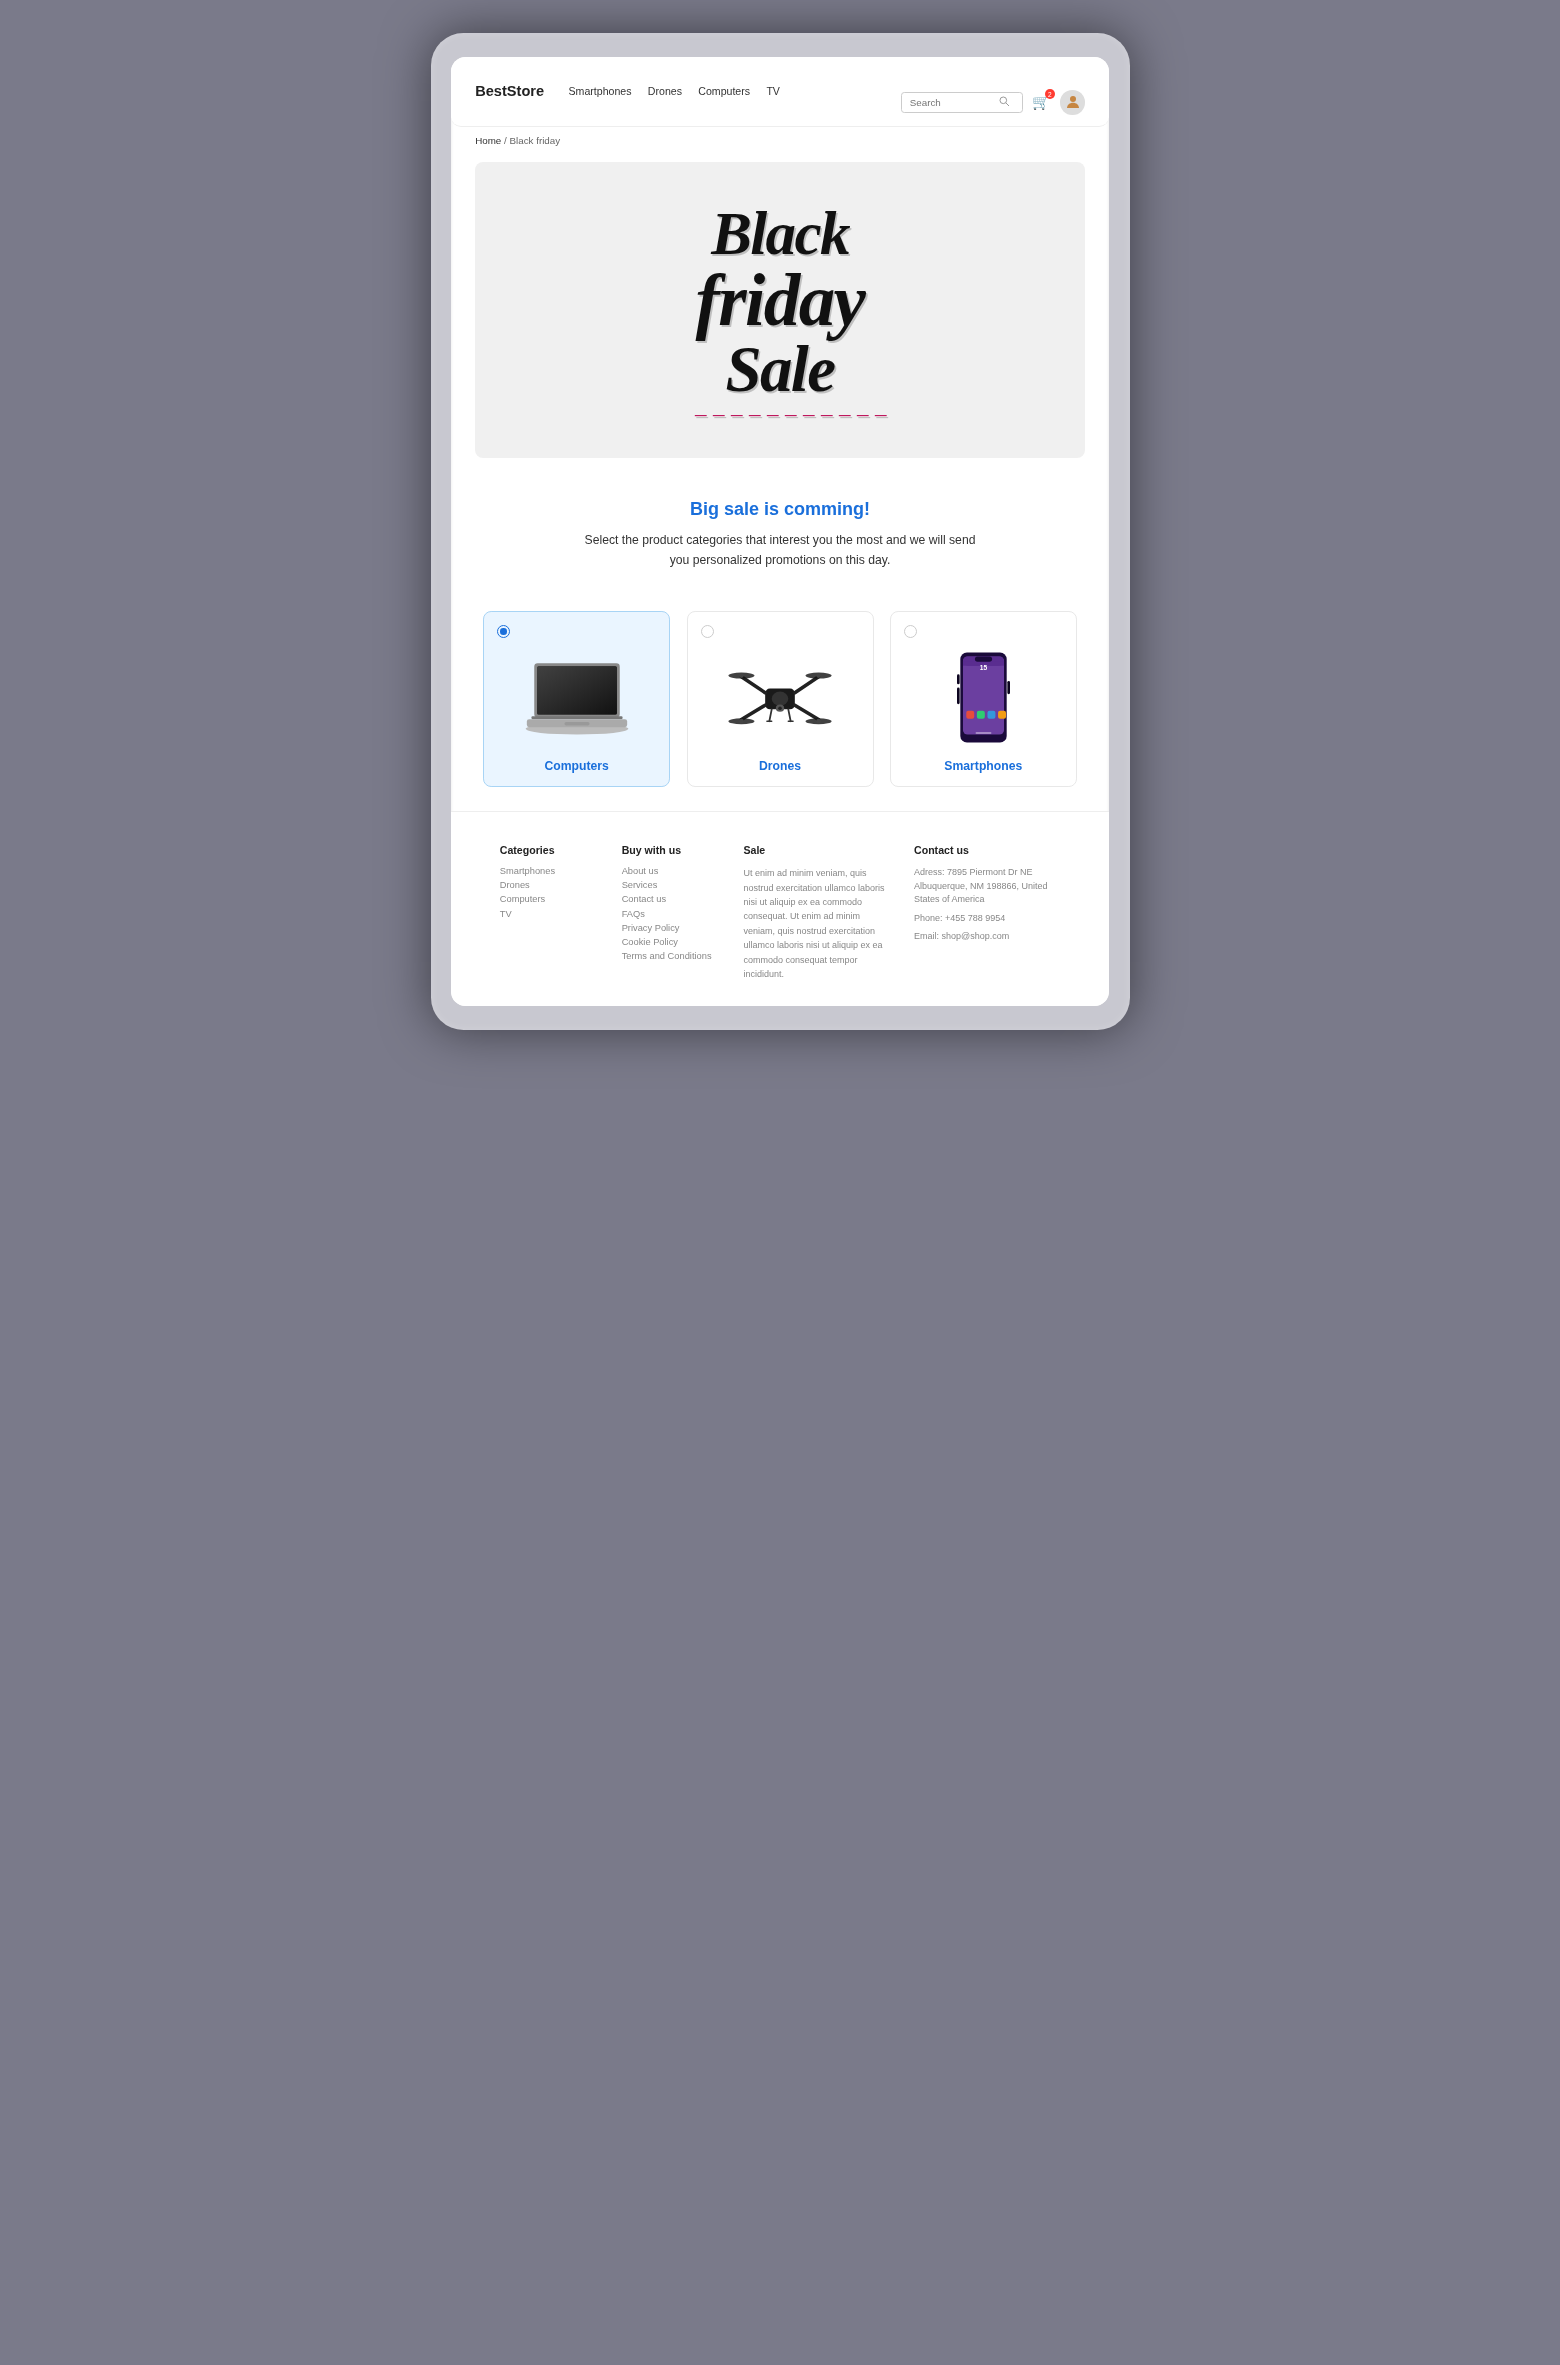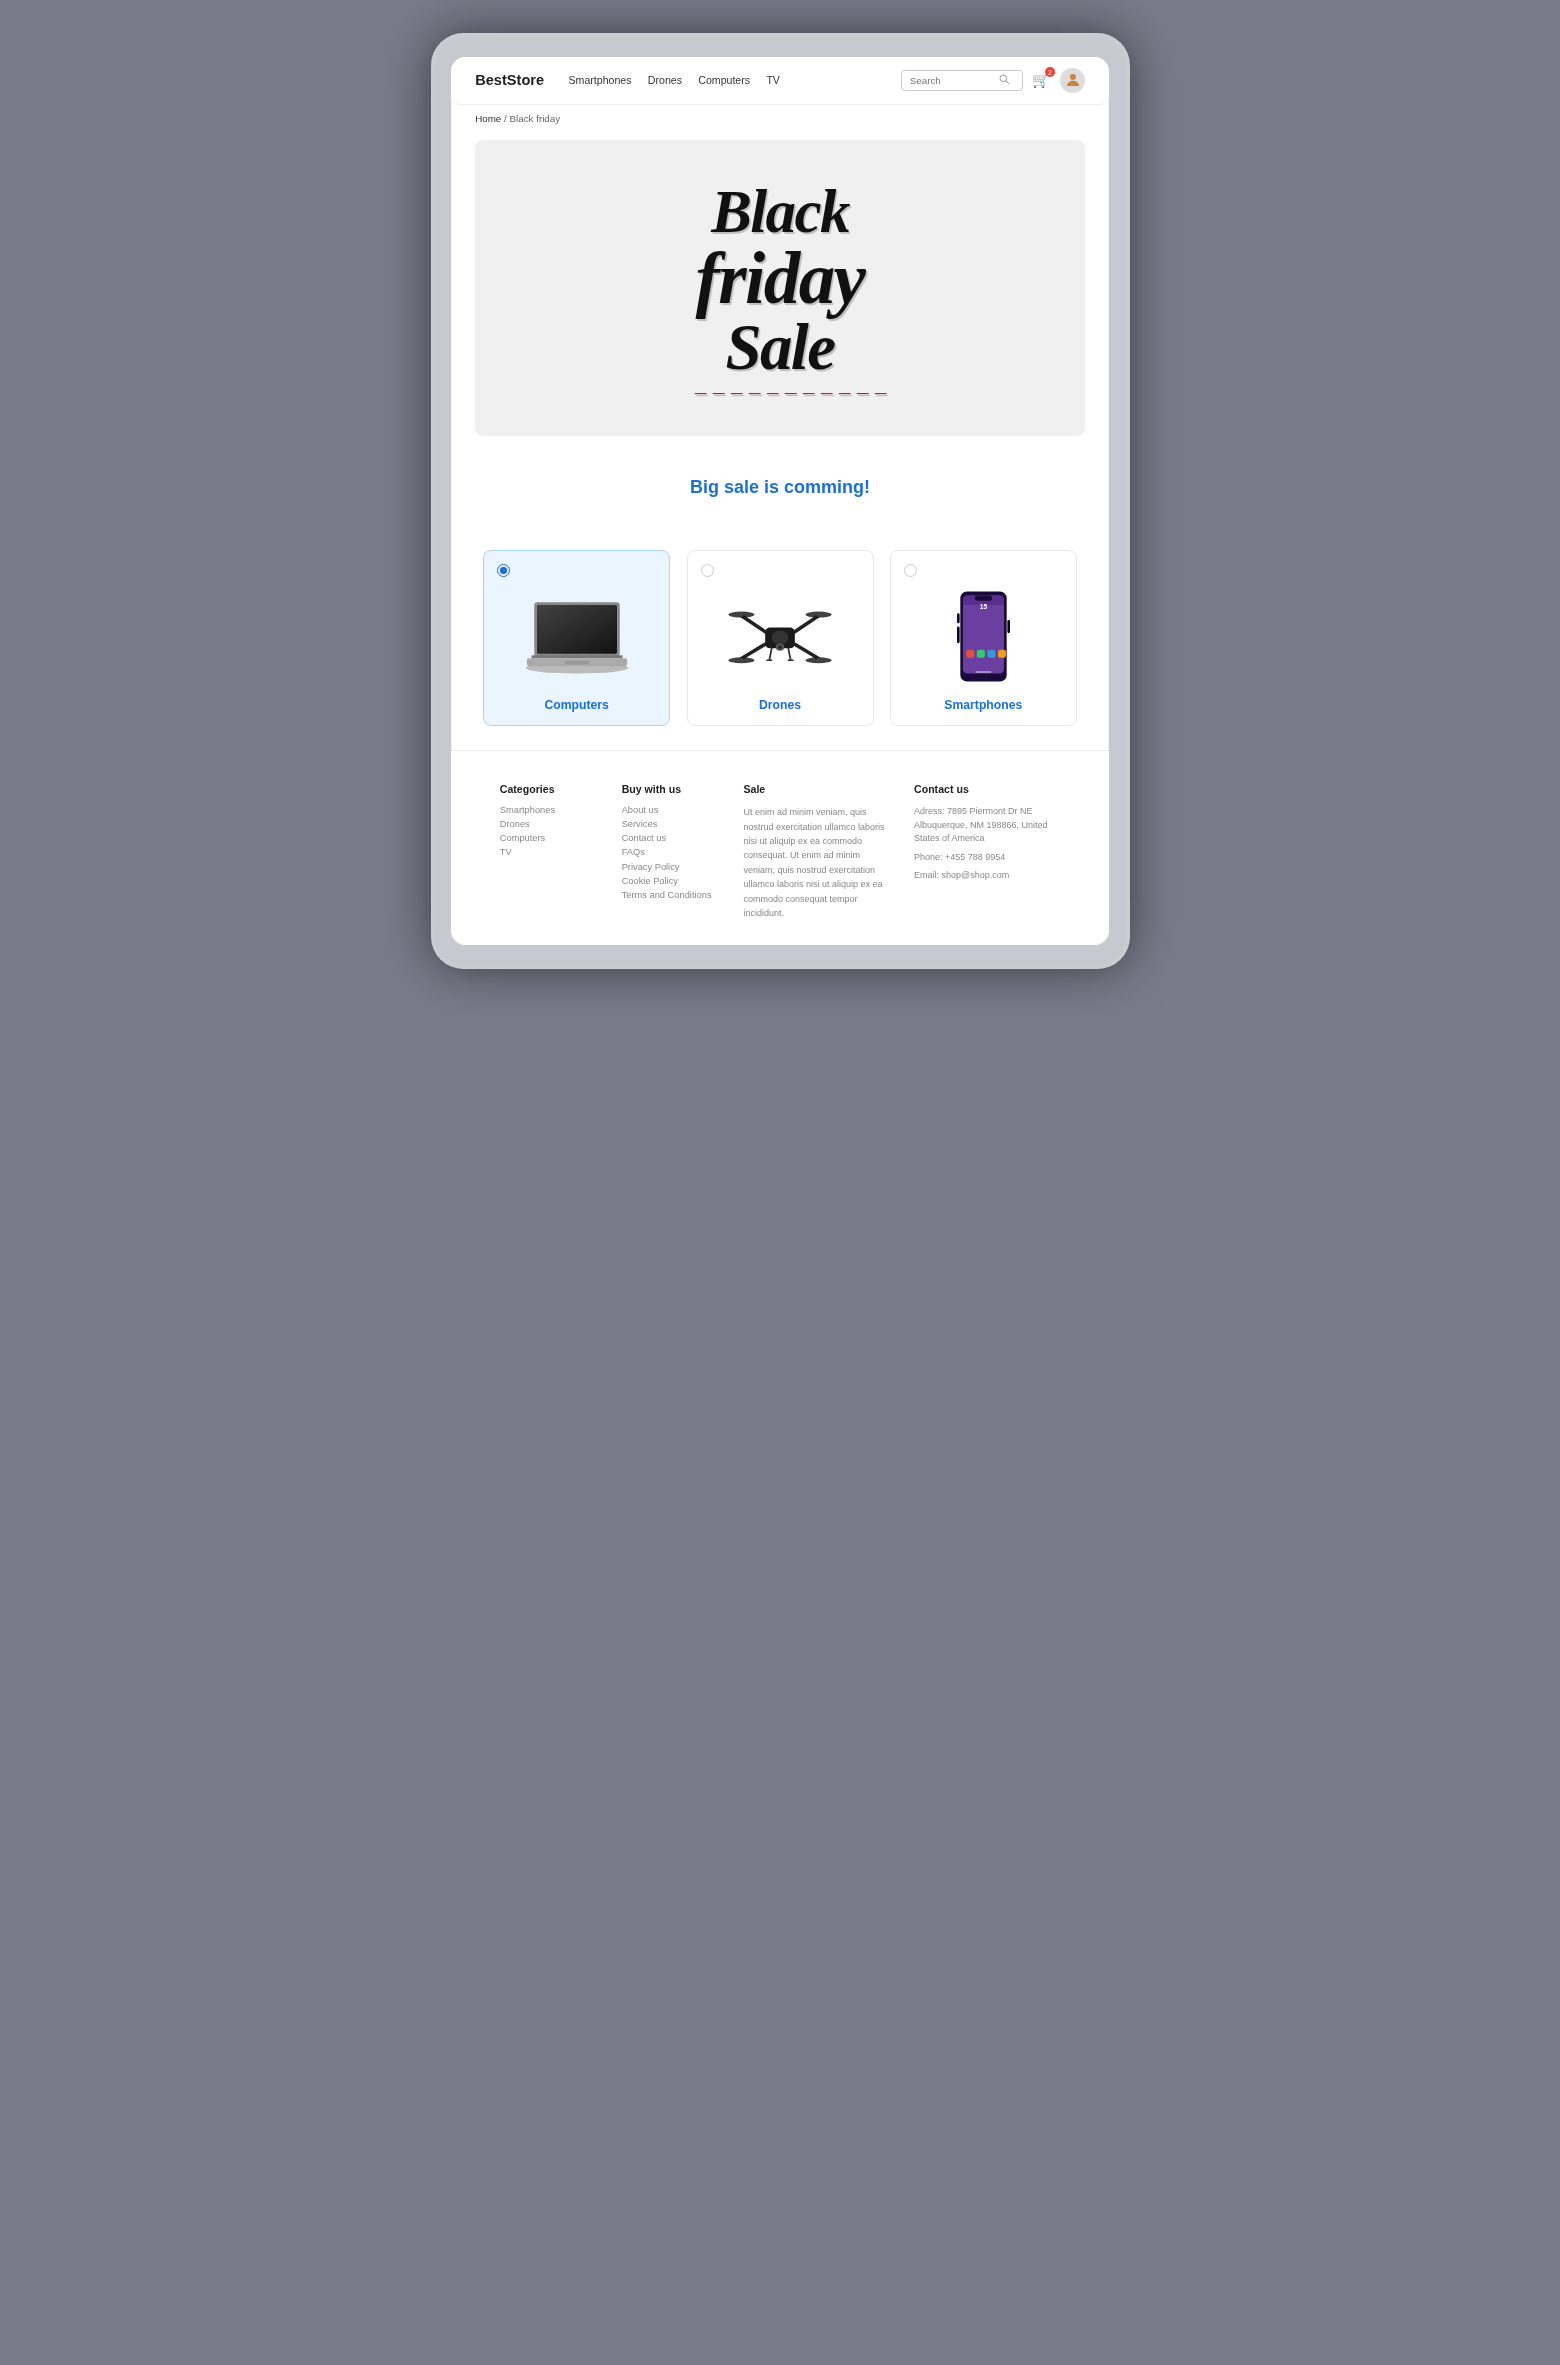--- a/index.html
+++ b/index.html
@@ -50,20 +50,21 @@
     .nav-item {
       font-size: 10.6px;
       color: #333;
       cursor: pointer;
       text-decoration: none;
     }
     .header-right {
       display: flex;
       align-items: center;
       gap: 9.8px;
+      margin-top: 22px;
     }
     .search-box {
       display: flex;
       align-items: center;
       border: 0.8px solid #ccc;
       border-radius: 3.3px;
       padding: 3.3px 8.1px;
       width: 122px;
     }
     .search-box input {
@@ -353,20 +354,24 @@
           <span class="line1">Black</span>
           <span class="line2">friday</span>
           <span class="line3">Sale</span>
           <span class="underline-decor">___________</span>
         </div>
       </div>
     </div>
 
     <div class="sale-section">
       <h2 class="sale-heading">Big sale is comming!</h2>
+      <p class="sale-description">
+        <span>Select the product categories that interest you the most and we will send</span><br>
+        <span>you personalized promotions on this day.</span>
+      </p>
     </div>
 
     <div class="categories-grid">
 
       <div class="category-card selected">
         <div class="radio-dot checked"></div>
         <div class="category-image">
           <svg class="laptop-img" viewBox="0 0 200 140" xmlns="http://www.w3.org/2000/svg">
 
             <rect x="25" y="10" width="150" height="95" rx="6" fill="#888"></rect>

